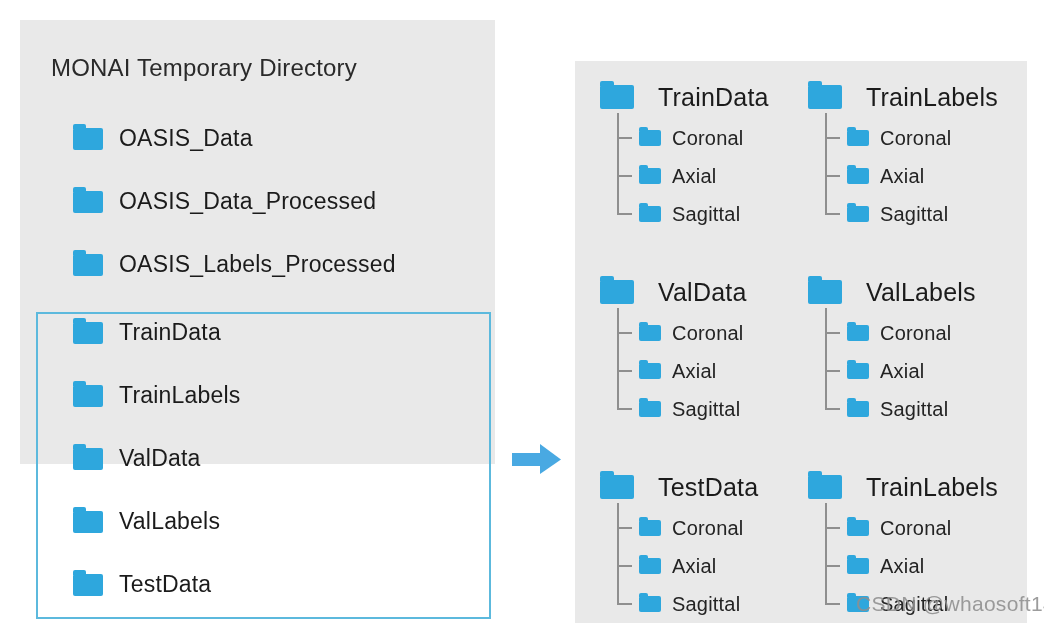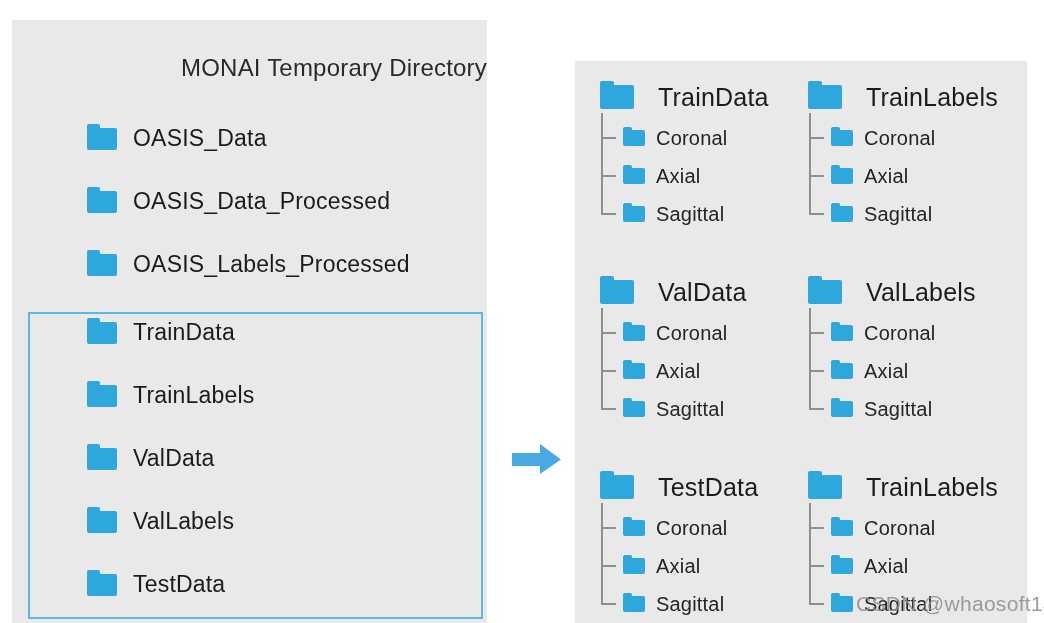--- a/index.html
+++ b/index.html
@@ -17,42 +17,41 @@
     position:relative;
     overflow:hidden;
     background:#ffffff;
     font-family:"Liberation Sans","DejaVu Sans",sans-serif;
     color:var(--text-dark);
   }
 
   
   .left-panel{
     position:absolute;
-    left:12px; top:20px;
-    width:475px; height:603px;
+    left:20px; top:20px;
+    width:475px; height:444px;
     background:var(--panel-gray);
-    text-align:right;
   }
   .left-title{
     position:relative; z-index:2;
     margin:34px 0 0 31px;
     font-size:24px;
     line-height:28px;
     color:#2a2a2a;
     letter-spacing:.2px;
   }
   .left-rows{
     position:relative; z-index:2;
     margin-top:25px;
   }
   .lrow{
     height:63px;
     display:flex;
     align-items:center;
-    padding-left:75px;
+    padding-left:53px;
   }
   .lrow.first-highlight{margin-top:5px;}
   .lrow-label{
     font-size:23px;
     color:#1b1b1b;
     letter-spacing:.2px;
   }
   .highlight-box{
     position:absolute; z-index:1;
     left:16px; top:292px;
@@ -106,21 +105,21 @@
     display:flex;
     align-items:center;
   }
   .tree-parent-label{
     font-size:25px;
     color:#1b1b1b;
     letter-spacing:.2px;
   }
   .tree-children{
     position:relative;
-    margin-left:1px;
+    margin-left:17px;
     text-align:right;
   }
   .tree-children::before{
     content:"";
     position:absolute;
     left:0; top:-6px;
     width:2px;
     height:calc(100% - 13px);
     background:var(--tree-line);
   }

